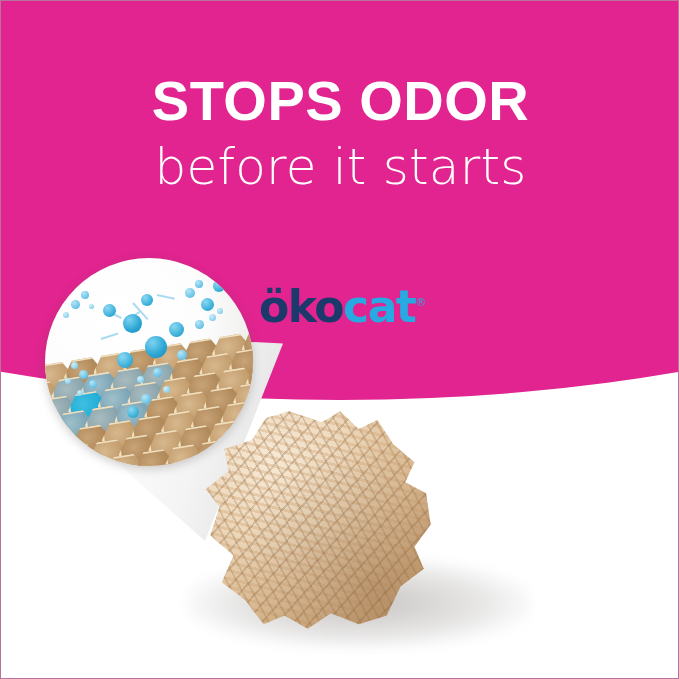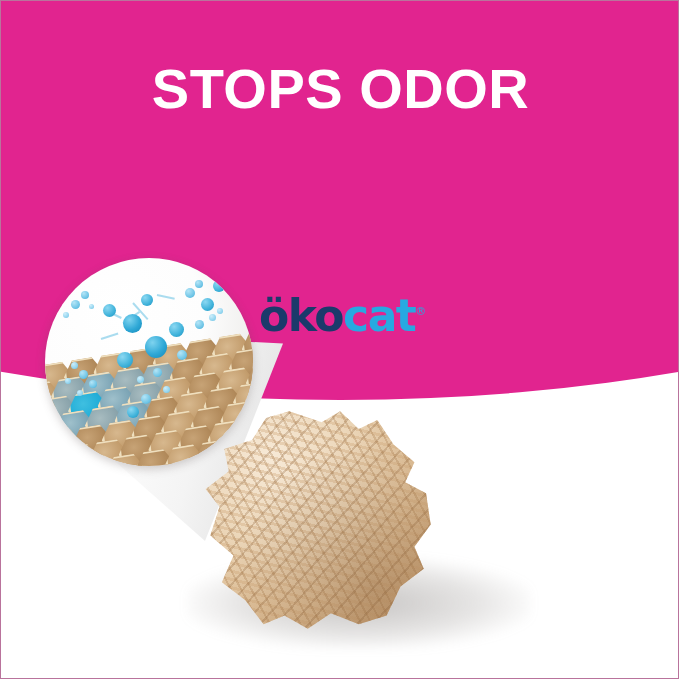--- a/index.html
+++ b/index.html
@@ -32,21 +32,21 @@
   .headline-wrap{
     position:absolute;left:0;top:60px;width:679px;
     text-align:center;z-index:6;
   }
   .headline{
     color:#ffffff;
     font-size:56px;
     font-weight:bold;
     letter-spacing:0.5px;
     line-height:1.0;
-    margin:0;
+    margin:12px;
     font-family:"Liberation Sans", sans-serif;
   }
   .subhead{
     color:#ffffff;
     font-size:50px;
     font-weight:300;
     letter-spacing:0.2px;
     line-height:1.05;
     margin:10px 0 0 0;
     font-family:"DejaVu Sans", sans-serif;
@@ -102,21 +102,21 @@
     position:absolute;border-radius:50%;
   }
   .d-lg{ background:radial-gradient(circle at 34% 30%, #7ed3ef 0%, #2fa8d6 55%, #1287b8 100%); }
   .d-md{ background:radial-gradient(circle at 34% 30%, #8cd8f2 0%, #3fb2da 60%, #1b8fbe 100%); }
   .d-sm{ background:radial-gradient(circle at 34% 30%, #b4e5f7 0%, #6dc4e6 65%, #3aa4cf 100%); }
   .d-xs{ background:radial-gradient(circle at 34% 30%, #cdeefb 0%, #8fd3ee 65%, #61bbdf 100%); }
   .bond{ position:absolute; background:#9bd6ec; height:2px; transform-origin:0 50%; opacity:.85; }
 
   
   .logo{
-    position:absolute;left:258px;top:293px;z-index:7;
+    position:absolute;left:258px;top:284px;z-index:7;
     font-family:"DejaVu Sans", sans-serif;
     font-size:44px;font-weight:bold;letter-spacing:-1.5px;
     line-height:1;
     white-space:nowrap;
   }
   .logo .oko{ color:#1b3a6b; }
   .logo .cat{ color:#27a9e1; }
   .logo .rmark{ color:#27a9e1; font-size:11px; vertical-align:super; letter-spacing:0; font-weight:normal;}
 
   
@@ -154,20 +154,21 @@
 </style>
 </head>
 <body>
 
 <div id="ad">
 
   <div class="pink-band"></div>
 
   <div class="headline-wrap">
     <div class="headline">STOPS ODOR</div>
+    <div class="subhead">before it starts</div>
   </div>
 
   <div class="pointer-cone"></div>
 
   <div class="mag-circle">
     <div class="mag-inner">
 
       <div class="honeycomb">
         <div class="hex-row" style="top:0px;">
           <div class="hex empty" style="left:0px;"></div>

